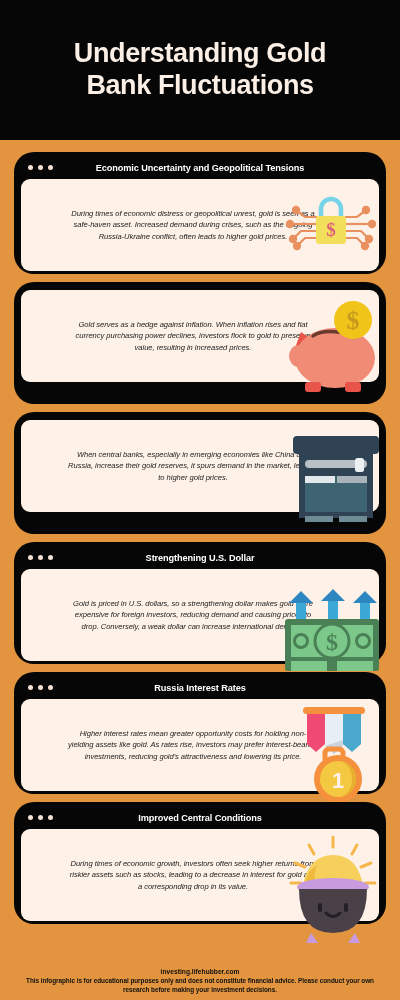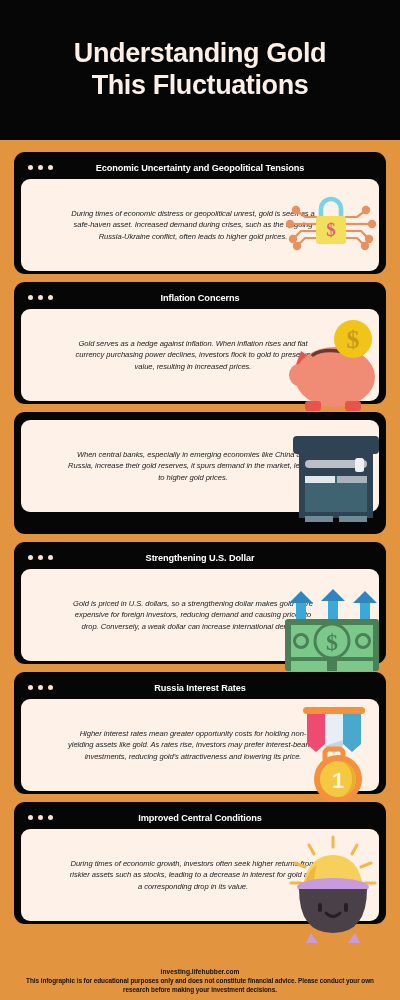--- a/index.html
+++ b/index.html
@@ -49,21 +49,21 @@
     flex: 1 1 auto;
     padding: 12px 14px 0 14px;
     display: flex;
     flex-direction: column;
     gap: 8px;
   }
 
   .card {
     position: relative;
     background: #060606;
-    border-radius: 11px;
+    border-radius: 20px;
     padding: 6px 7px 8px 7px;
     height: 122px;
     flex: 0 0 auto;
   }
 
   .card-bar {
     position: relative;
     height: 19px;
     display: flex;
     align-items: center;
@@ -163,21 +163,21 @@
   }
 </style>
 </head>
 <body>
 
 <div class="page">
 
   <div class="header">
     <div class="header-title">
       <div>Understanding Gold</div>
-      <div>This Fluctuations</div>
+      <div>Bank Fluctuations</div>
     </div>
   </div>
 
   <div class="cards">
 
     <div class="card">
       <div class="card-bar">
         <div class="dots">
           <span class="dot"></span>
           <span class="dot"></span>
@@ -211,28 +211,20 @@
             </g>
             <path d="M36 26 V18 a10 10 0 0 1 20 0 V26" stroke="#76D3E8" stroke-width="4.5" fill="none" stroke-linecap="round"></path>
             <rect x="31" y="25" width="30" height="28" rx="3" fill="#F2E05C"></rect>
             <text x="46" y="45" text-anchor="middle" font-family="Liberation Serif, serif" font-size="19" font-weight="bold" fill="#E0607A">$</text>
           </svg>
         </div>
       </div>
     </div>
 
     <div class="card">
-      <div class="card-bar">
-        <div class="dots">
-          <span class="dot"></span>
-          <span class="dot"></span>
-          <span class="dot"></span>
-        </div>
-        <div class="card-title">Inflation Concerns</div>
-      </div>
       <div class="card-body">
         <div class="card-text">Gold serves as a hedge against inflation. When inflation rises and fiat currency purchasing power declines, investors flock to gold to preserve value, resulting in increased prices.</div>
         <div class="card-icon icon-piggy">
           <svg viewBox="0 0 100 102">
             <path d="M12 52 l6 -16 l14 10 z" fill="#E8544A"></path>
             <ellipse cx="52" cy="62" rx="40" ry="30" fill="#F08B75"></ellipse>
             <ellipse cx="16" cy="60" rx="10" ry="11" fill="#F08B75"></ellipse>
             <path d="M30 40 q10 -8 38 -2" stroke="#6B3A2E" stroke-width="3.5" fill="none" stroke-linecap="round"></path>
             <rect x="22" y="86" width="16" height="10" rx="3" fill="#E8544A"></rect>
             <rect x="62" y="86" width="16" height="10" rx="3" fill="#E8544A"></rect>

